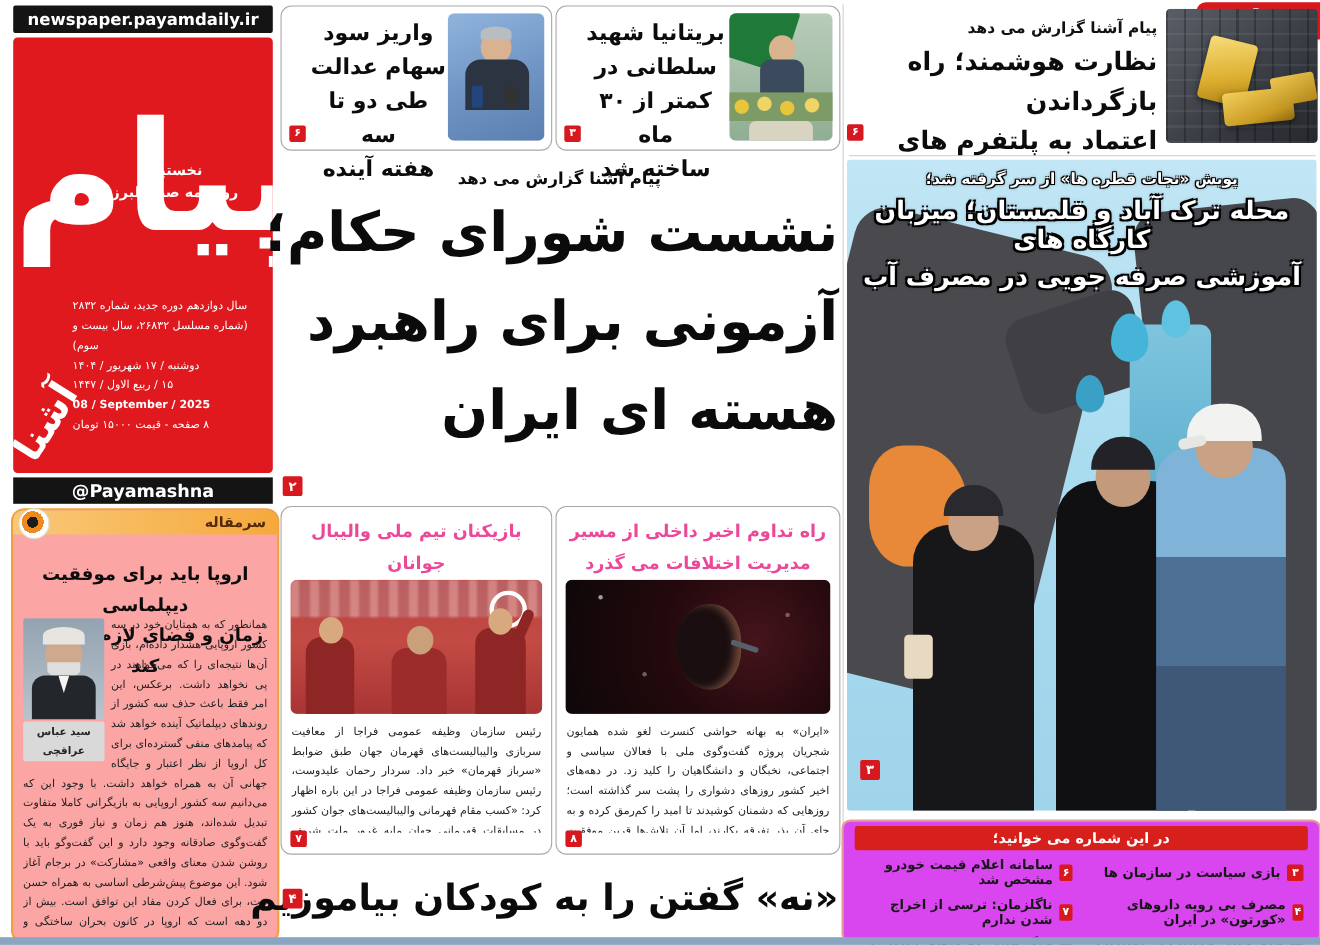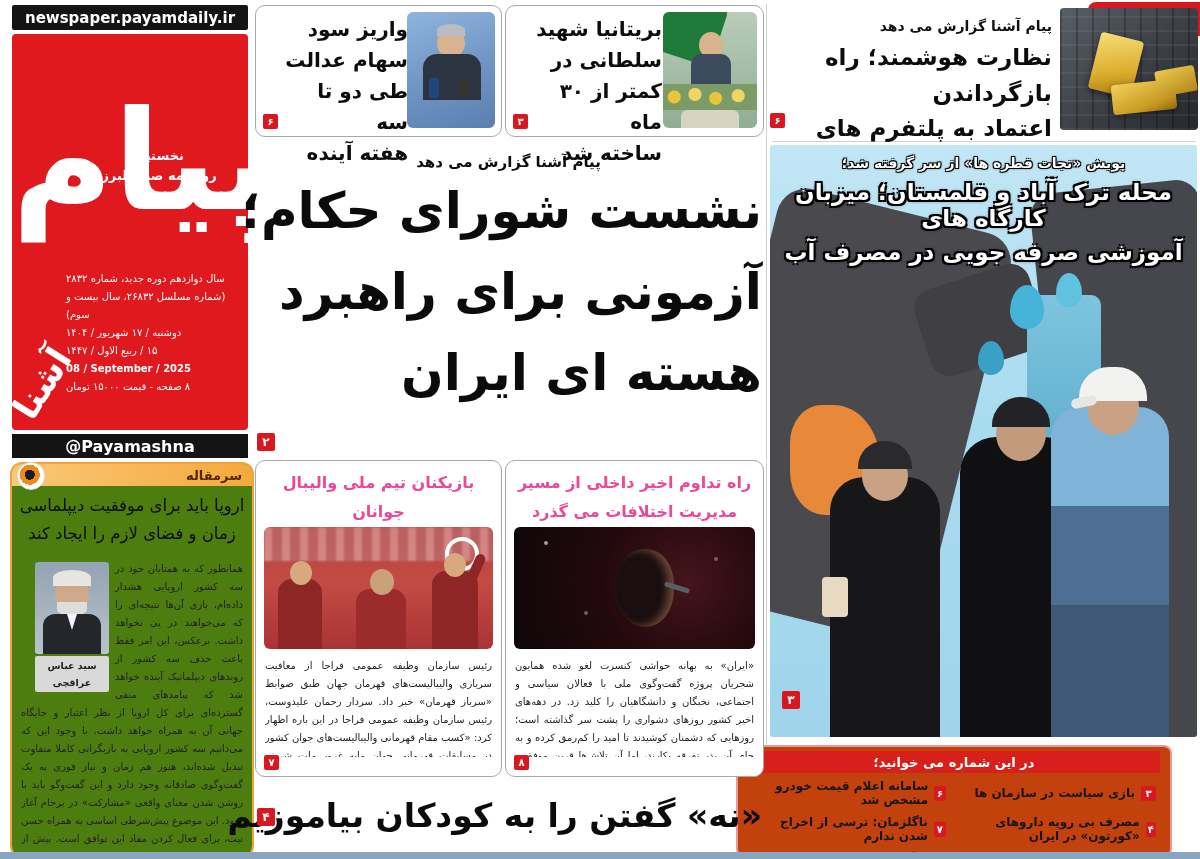--- a/index.html
+++ b/index.html
@@ -21,52 +21,52 @@
   
   .story-box{border:1.5px solid #a8a8a8;border-radius:10px;background:#fff;}
   .badge{background:#d7191f;color:#fff;font-weight:bold;display:flex;align-items:center;justify-content:center;
          width:15px;height:15px;font-size:10px;border-radius:2px;}
   .badge.big{width:18px;height:18px;font-size:12px;}
   .photo{overflow:hidden;border-radius:6px;}
   .body-text{font-size:10px;line-height:1.8;text-align:justify;color:#222;}
   .vline{width:1px;background:#d2d2d2;}
   .hline{height:1px;background:#d2d2d2;}
   
-  .top-head{font-size:20px;font-weight:800;line-height:1.55;color:#0c0c0c;}
+  .top-head{font-size:20px;font-weight:800;line-height:1.55;text-align:center;color:#0c0c0c;}
   .gold-kicker{font-size:14px;font-weight:bold;color:#111;text-align:right;}
   .gold-head{font-size:23px;font-weight:900;line-height:1.55;color:#0c0c0c;text-align:right;}
   .corner-banner{background:#d7191f;color:#fff;font-weight:bold;font-size:26px;
                  display:flex;align-items:center;justify-content:center;border-radius:8px 0 0 8px;}
   
   .lead-kicker{font-size:15px;font-weight:bold;text-align:center;color:#0c0c0c;}
   .lead-head{font-size:50px;font-weight:900;line-height:1.62;text-align:right;color:#0b0b0b;white-space:nowrap;}
   
   .ph-kicker{font-size:14px;font-weight:bold;color:#fff;text-align:center;
              text-shadow:0 0 3px #000,1px 1px 0 #000,-1px -1px 0 #000,1px -1px 0 #000,-1px 1px 0 #000;}
   .ph-head{font-size:23px;font-weight:900;color:#fff;text-align:center;
            text-shadow:0 0 4px #000,2px 2px 0 #000,-2px -2px 0 #000,2px -2px 0 #000,-2px 2px 0 #000;}
   
-  .index-box{left:736px;top:745px;width:432px;height:108px;border:2px solid #e59a9a;border-radius:8px;background:#c2410c;}
+  .index-box{left:765px;top:745px;width:432px;height:108px;border:2px solid #e59a9a;border-radius:8px;background:#d946ef;}
   .idx-header{position:absolute;top:4px;left:10px;right:10px;height:22px;background:#d7201c;border-radius:3px;
               color:#fff;font-size:13px;font-weight:bold;display:flex;align-items:center;justify-content:center;}
   .idx-grid{position:absolute;top:32px;right:14px;left:14px;display:grid;grid-template-columns:1fr 1fr;
             column-gap:16px;row-gap:8px;direction:rtl;}
   .idx-item{display:flex;direction:rtl;align-items:center;gap:6px;font-size:12px;font-weight:bold;color:#161616;}
   
-  .ed-box{left:10px;top:462px;width:240px;height:392px;border:2px solid #f0a23c;border-radius:12px;background:#4d7c0f;}
+  .ed-box{left:10px;top:462px;width:240px;height:392px;border:2px solid #f0a23c;border-radius:12px;background:#fca5a5;}
   .ed-header{position:absolute;top:0;left:0;right:0;height:22px;border-radius:9px 9px 0 0;
              background:linear-gradient(90deg,#f9c878,#f5a93c);display:flex;align-items:center;justify-content:flex-end;
              padding:0 10px;color:#53280a;font-size:13px;font-weight:bold;}
   .ed-eye{position:absolute;left:5px;top:-2px;width:26px;height:26px;border-radius:50%;
           background:radial-gradient(circle at 45% 45%, #1c1c1c 0 5px, #ef8a1e 5px 10px, #ffffff 10px);
           border:1px solid #e5e5e5;}
-  .ed-head{position:absolute;top:28px;left:6px;right:6px;text-align:center;font-size:16.5px;font-weight:400;
+  .ed-head{position:absolute;top:44px;left:6px;right:6px;text-align:center;font-size:16.5px;font-weight:700;
            line-height:1.7;color:#0c0c0c;}
   .ed-flow{position:absolute;top:96px;left:9px;right:9px;bottom:8px;overflow:hidden;}
-  .ed-photo{float:left;width:74px;margin:2px 6px 2px 14px;}
+  .ed-photo{float:left;width:74px;margin:2px 6px 2px 0;}
   .ed-photo .pic{width:74px;height:92px;border-radius:3px;overflow:hidden;position:relative;}
   .ed-caption{margin-top:2px;background:#d9d9d9;color:#222;font-size:9.5px;font-weight:bold;text-align:center;
               border-radius:2px;padding:1px 0;}
   
   .mid-head{font-size:16px;font-weight:800;line-height:1.8;text-align:center;color:#ec4899;}
   
   .bottom-head{font-size:33px;font-weight:900;text-align:center;color:#0b0b0b;white-space:nowrap;}
   .bottom-strip{left:0;top:852px;width:1200px;height:7px;background:#8aa5c0;}
   
   .shape{position:absolute;}

